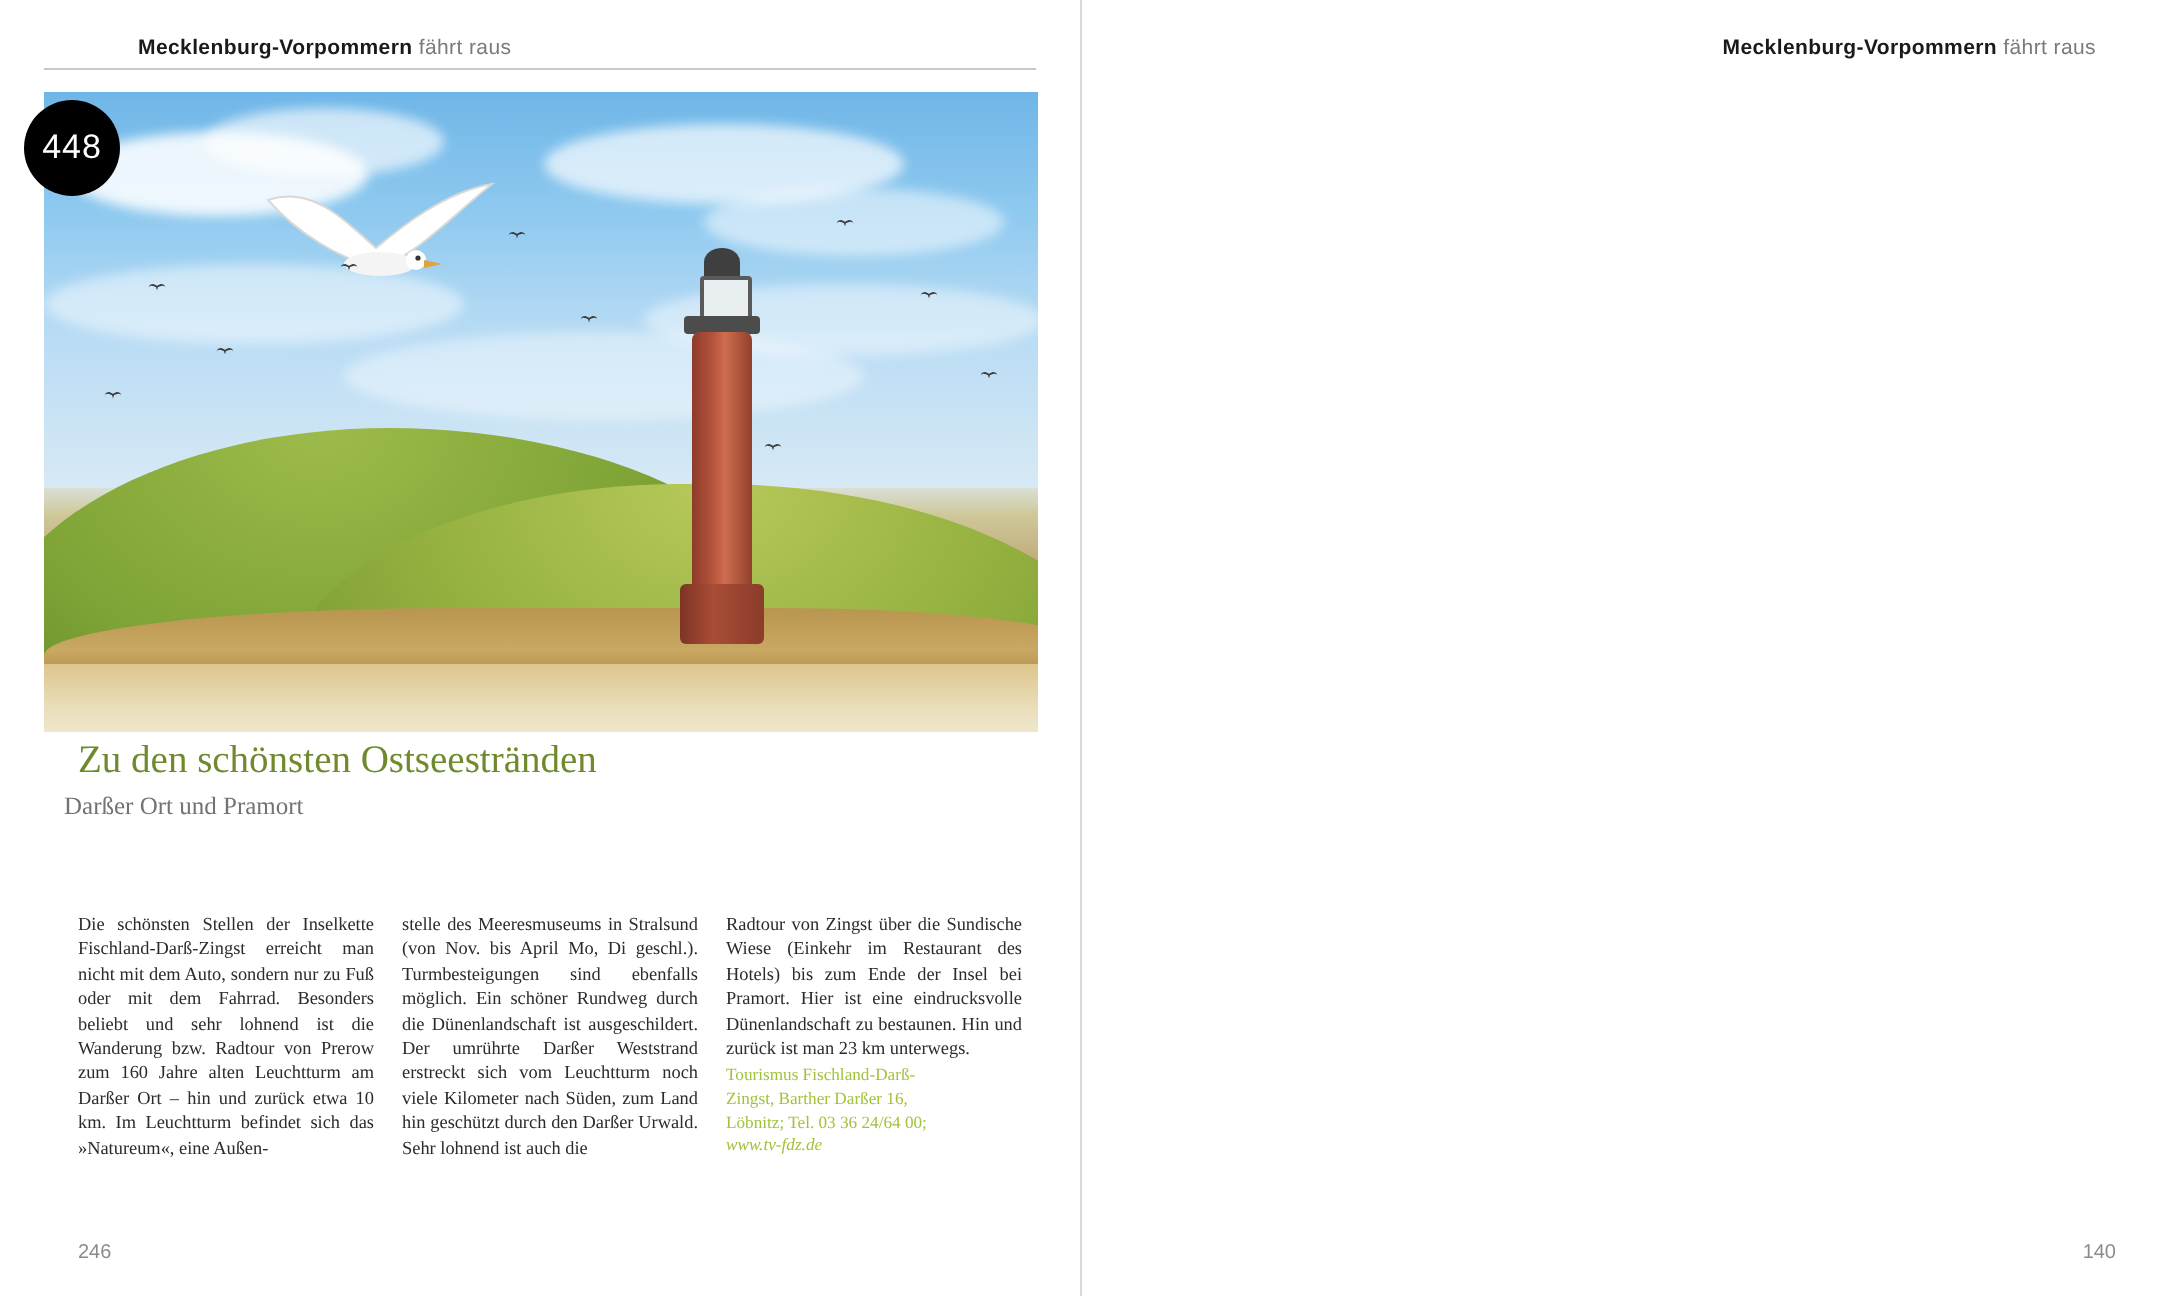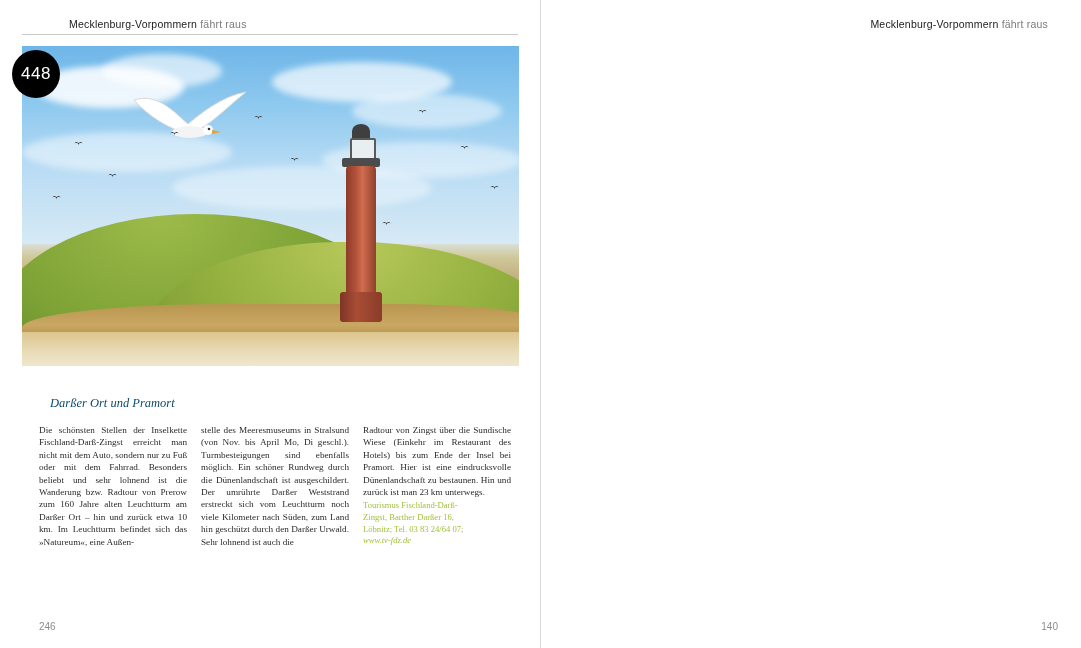--- a/index.html
+++ b/index.html
@@ -15,21 +15,21 @@
   .right-page{position:absolute;left:541px;top:0;width:540px;height:648px;background:#ffffff;}
   .gutter{position:absolute;left:540px;top:0;width:1px;height:648px;background:#d9d9d9;}
 
   
   .runhead{
     position:absolute;top:18px;
     font-family:"Liberation Sans", sans-serif;
     font-size:10.5px;color:#7a7a7a;letter-spacing:.2px;
     white-space:nowrap;
   }
-  .runhead b{color:#1a1a1a;font-weight:400;padding-left:36px;}
+  .runhead b{color:#1a1a1a;font-weight:700;padding-left:36px;}
   .runhead-left{left:33px;}
   .runhead-right{right:33px;}
   .rule{
     position:absolute;height:1px;background:#c9c9c9;
   }
   .rule-left{left:22px;top:34px;width:496px;}
 
   
   .folio{
     position:absolute;bottom:16px;
@@ -103,28 +103,28 @@
     color:#ffffff;letter-spacing:.5px;
   }
   .badge-448{left:12px;top:50px;width:48px;height:48px;background:#000000;font-size:17px;}
 
   
   .lp-title{
     position:absolute;left:39px;top:370px;width:470px;
     font-size:19.5px;color:#6f8a2e;font-family:"Liberation Serif", serif;
   }
   .lp-sub{
-    position:absolute;left:50px;top:396px;width:470px;
-    font-size:12.5px;color:#0c4a6e;font-family:"Liberation Serif", serif;font-style:italic;
+    position:absolute;left:32px;top:396px;width:470px;
+    font-size:12.5px;color:#737373;font-family:"Liberation Serif", serif;
   }
   .lp-cols{
     position:absolute;left:39px;top:424px;width:472px;height:185px;
     display:flex;gap:14px;
   }
-  .lp-col{width:148px;}
+  .lp-col{width:148px;margin-top:32px;}
   .body{
     font-size:9.2px;line-height:12.4px;color:#2b2b2b;
     text-align:justify;hyphens:auto;-webkit-hyphens:auto;
   }
   .contact{
     font-size:8.6px;line-height:11.6px;color:#a2c23c;margin-top:2px;
   }
   .contact .link{color:#a2c23c;font-style:italic;}
 </style>
 </head>
@@ -178,35 +178,36 @@
       <div class="bird-sm" style="left:232px;top:70px;"></div>
       <div class="bird-sm" style="left:268px;top:112px;"></div>
       <div class="bird-sm" style="left:396px;top:64px;"></div>
       <div class="bird-sm" style="left:438px;top:100px;"></div>
       <div class="bird-sm" style="left:468px;top:140px;"></div>
       <div class="bird-sm" style="left:360px;top:176px;"></div>
     </div>
 
     <div class="badge badge-448">448</div>
 
+    <div class="lp-title">Zu den schönsten Ostseestränden</div>
     <div class="lp-sub">Darßer Ort und Pramort</div>
 
     <div class="lp-cols">
       <div class="lp-col">
         <div class="body">Die schönsten Stellen der Inselkette Fischland-Darß-Zingst erreicht man nicht mit dem Auto, sondern nur zu Fuß oder mit dem Fahrrad. Besonders beliebt und sehr lohnend ist die Wanderung bzw. Radtour von Prerow zum 160 Jahre alten Leuchtturm am Darßer Ort – hin und zurück etwa 10 km. Im Leuchtturm befindet sich das »Natureum«, eine Außen-</div>
       </div>
       <div class="lp-col">
         <div class="body">stelle des Meeresmuseums in Stralsund (von Nov. bis April Mo, Di geschl.). Turmbesteigungen sind ebenfalls möglich. Ein schöner Rundweg durch die Dünenlandschaft ist ausgeschildert. Der umrührte Darßer Weststrand erstreckt sich vom Leuchtturm noch viele Kilometer nach Süden, zum Land hin geschützt durch den Darßer Urwald. Sehr lohnend ist auch die</div>
       </div>
       <div class="lp-col">
         <div class="body">Radtour von Zingst über die Sundische Wiese (Einkehr im Restaurant des Hotels) bis zum Ende der Insel bei Pramort. Hier ist eine eindrucksvolle Dünenlandschaft zu bestaunen. Hin und zurück ist man 23 km unterwegs.</div>
         <div class="contact">
           <div>Tourismus Fischland-Darß-</div>
           <div>Zingst, Barther Darßer 16,</div>
-          <div>Löbnitz; Tel. 03 83 24/64 07;</div>
+          <div>Löbnitz; Tel. 03 36 24/64 00;</div>
           <div class="link">www.tv-fdz.de</div>
         </div>
       </div>
     </div>
 
     <div class="folio folio-left">246</div>
   </div>
 
   <div class="gutter"></div>
 

